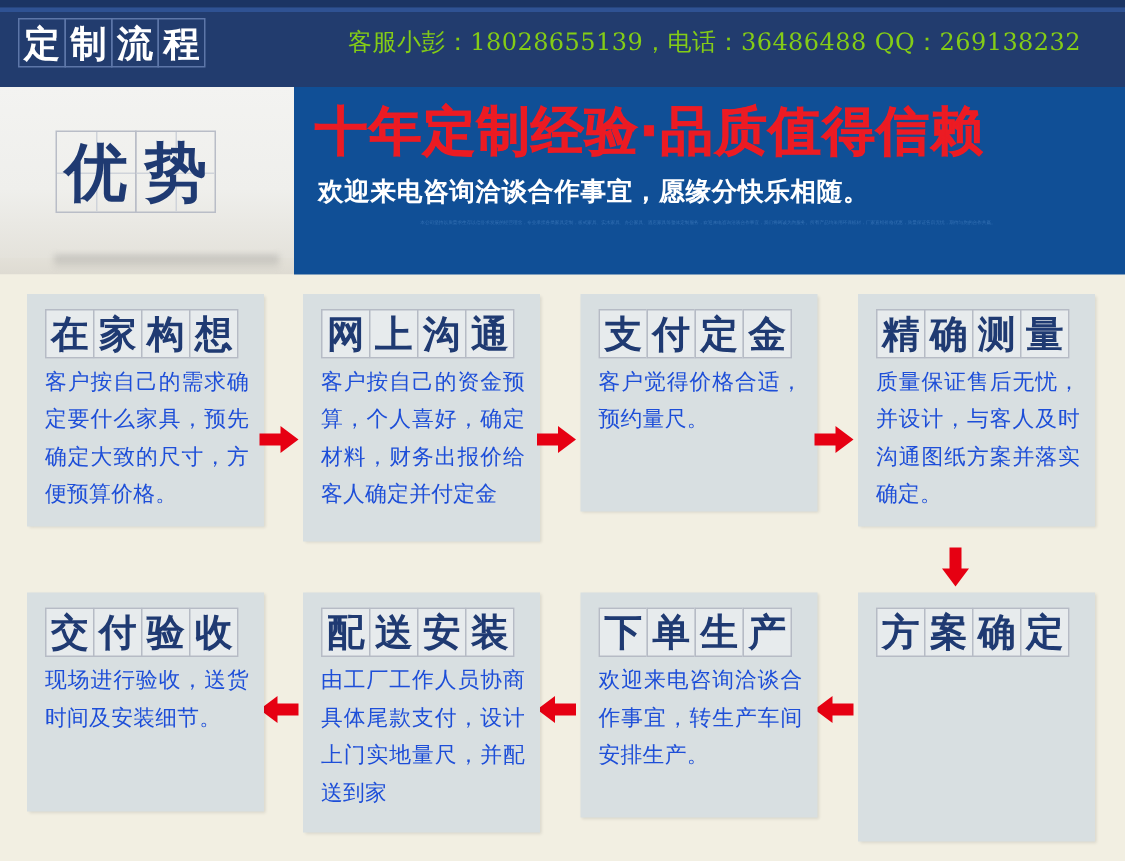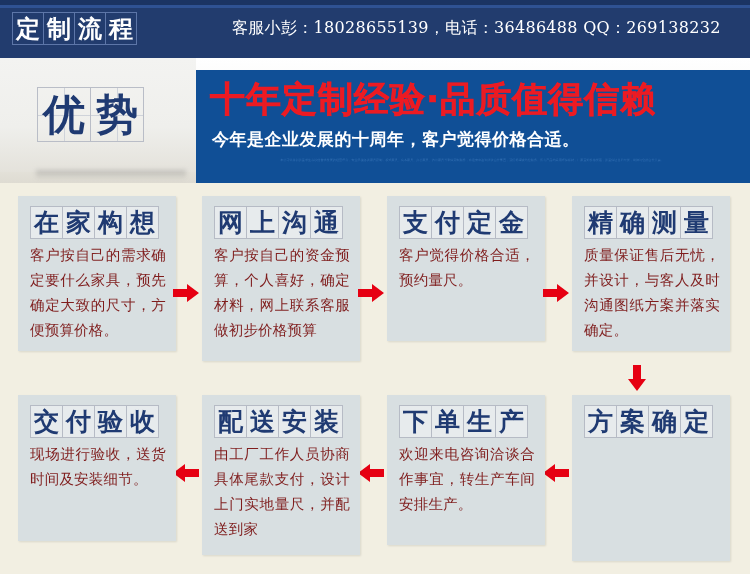--- a/index.html
+++ b/index.html
@@ -53,21 +53,21 @@
     font-weight: bold;
     font-size: 24px;
     line-height: 31px;
     text-align: center;
     letter-spacing: 0;
   }
   .contact-line {
     position: absolute;
     left: 232px;
     top: 18px;
-    color: #ffffff;
+    color: #84cc16;
     font-family: "DejaVu Serif", "Liberation Serif", serif;
     font-size: 16px;
     letter-spacing: 0.3px;
     white-space: nowrap;
   }
 
   
   .banner-zone {
     position: absolute;
     left: 0; top: 58px;
@@ -115,21 +115,21 @@
     left: 50%; top: 0;
     width: 1px;
     height: 100%;
     background: #cfd3da;
   }
   .adv-cell span { position: relative; z-index: 2; }
 
   .banner-blue {
     position: absolute;
     left: 196px;
-    top: 12px;
+    top: 0px;
     width: 554px;
     height: 144px;
     background: #104f96;
     overflow: hidden;
     text-align: center;
   }
   .banner-headline {
     position: absolute;
     left: 14px;
     top: 6px;
@@ -199,21 +199,21 @@
     background: #e7ebed;
     color: #1f3a72;
     font-family: "DejaVu Serif", "Liberation Serif", serif;
     font-weight: bold;
     font-size: 25px;
     line-height: 31px;
     text-align: center;
   }
   .card-body {
     margin: 0 10px 0 12px;
-    color: #7f1d1d;
+    color: #1d4ed8;
     font-family: "DejaVu Serif", "Liberation Serif", serif;
     font-size: 14.5px;
     line-height: 25px;
     text-align: justify;
     letter-spacing: 0.2px;
   }
 
   
   .arrow-r, .arrow-l, .arrow-d {
     position: absolute;
@@ -241,21 +241,21 @@
   <div class="banner-left">
     <div class="adv-grid">
       <div class="adv-cell"><span>优</span></div>
       <div class="adv-cell"><span>势</span></div>
     </div>
     <div class="banner-shadow"></div>
   </div>
 
   <div class="banner-blue">
     <div class="banner-headline">十年定制经验·品质值得信赖</div>
-    <div class="banner-sub">今年是企业发展的十周年，客户觉得价格合适。</div>
+    <div class="banner-sub">欢迎来电咨询洽谈合作事宜，愿缘分快乐相随。</div>
     <div class="banner-fine">本公司坚持以质量求生存以信誉求发展的经营理念，专业承接各类家具定制，板式家具、实木家具、办公家具、酒店家具等整体定制服务，欢迎来电咨询洽谈合作事宜，我们将竭诚为您服务。所有产品均采用环保板材，厂家直销价格优惠，质量保证售后无忧，期待与您的合作共赢。</div>
   </div>
 </div>
 
 <div class="flow">
 
   <div class="card" style="left:18px; top:13px; width:158px; height:155px;">
     <div class="card-title">
       <div class="title-cell">在</div>
       <div class="title-cell">家</div>
@@ -271,21 +271,21 @@
       </svg>
   </div>
 
   <div class="card" style="left:202px; top:13px; width:158px; height:165px;">
     <div class="card-title">
       <div class="title-cell">网</div>
       <div class="title-cell">上</div>
       <div class="title-cell">沟</div>
       <div class="title-cell">通</div>
     </div>
-    <div class="card-body">客户按自己的资金预算，个人喜好，确定材料，网上联系客服做初步价格预算</div>
+    <div class="card-body">客户按自己的资金预算，个人喜好，确定材料，财务出报价给客人确定并付定金</div>
   </div>
 
   <div class="arrow-r" style="left:357px; top:100px;">
     <svg width="28" height="20" viewBox="0 0 28 20">
         <path d="M1 6 H15 V1 L27 10 L15 19 V14 H1 Z" fill="#e60012"></path>
       </svg>
   </div>
 
   <div class="card" style="left:387px; top:13px; width:158px; height:145px;">
     <div class="card-title">

